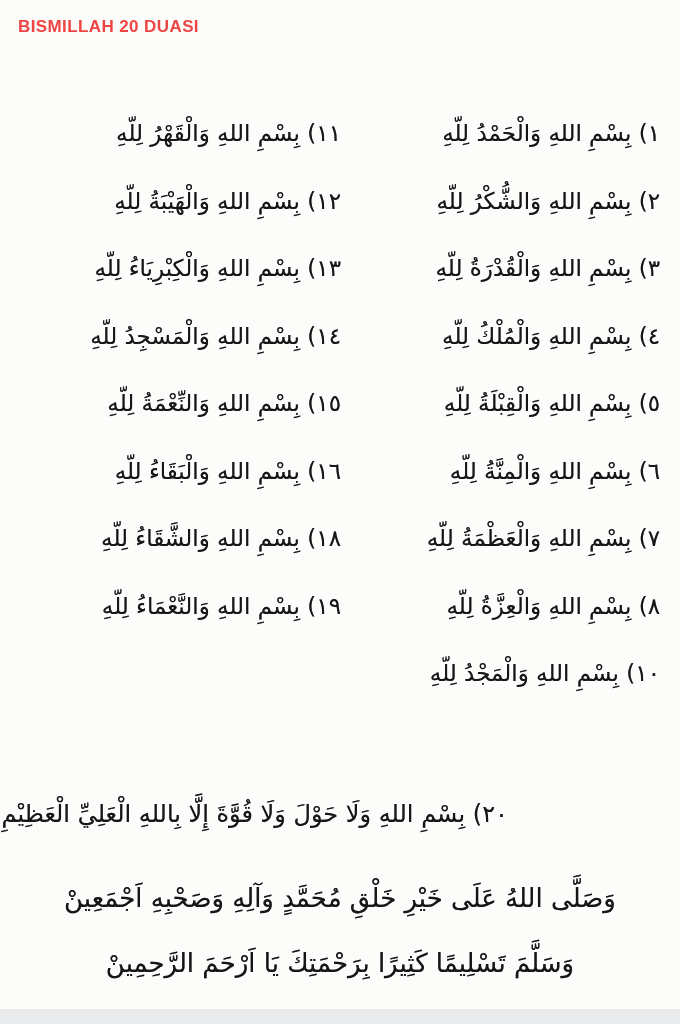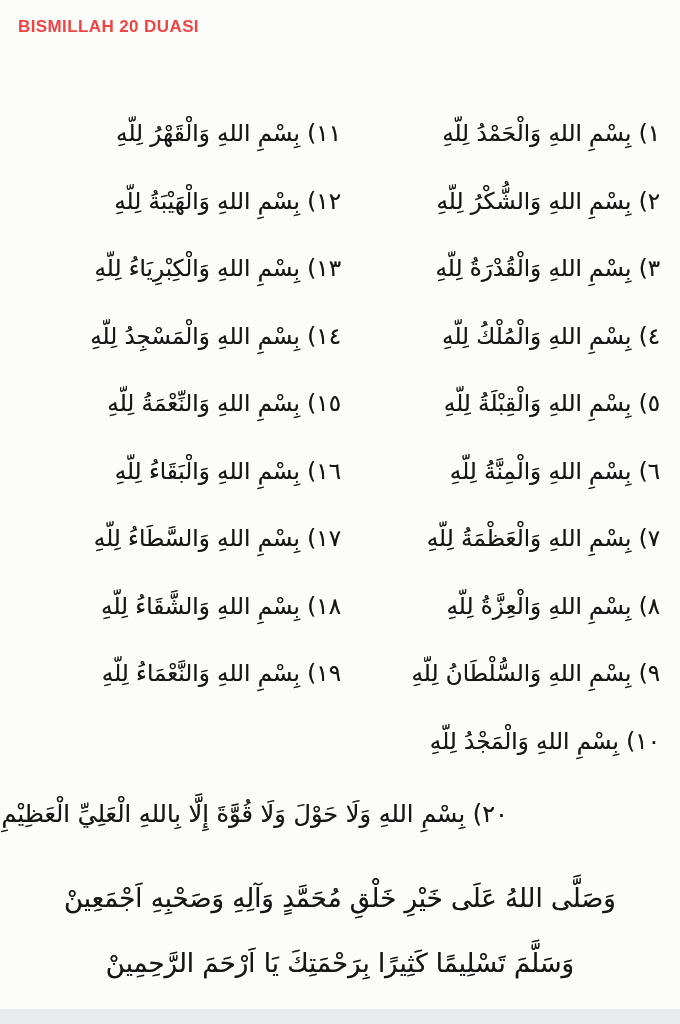--- a/index.html
+++ b/index.html
@@ -60,35 +60,33 @@
 
   <div class="columns">
 
     <div class="col col-left">
       <div class="dua"><span class="num">١١)</span> <span>بِسْمِ اللهِ وَالْقَهْرُ لِلّهِ</span></div>
       <div class="dua"><span class="num">١٢)</span> <span>بِسْمِ اللهِ وَالْهَيْبَةُ لِلّهِ</span></div>
       <div class="dua"><span class="num">١٣)</span> <span>بِسْمِ اللهِ وَالْكِبْرِيَاءُ لِلّهِ</span></div>
       <div class="dua"><span class="num">١٤)</span> <span>بِسْمِ اللهِ وَالْمَسْجِدُ لِلّهِ</span></div>
       <div class="dua"><span class="num">١٥)</span> <span>بِسْمِ اللهِ وَالنِّعْمَةُ لِلّهِ</span></div>
       <div class="dua"><span class="num">١٦)</span> <span>بِسْمِ اللهِ وَالْبَقَاءُ لِلّهِ</span></div>
-      <div class="dua"><span class="num">١٧)</span> <span>بِسْمِ اللهِ وَالسَّطَاءُ لِلّهِ</span></div>
       <div class="dua"><span class="num">١٨)</span> <span>بِسْمِ اللهِ وَالشَّقَاءُ لِلّهِ</span></div>
       <div class="dua"><span class="num">١٩)</span> <span>بِسْمِ اللهِ وَالنَّعْمَاءُ لِلّهِ</span></div>
     </div>
 
     <div class="col col-right">
       <div class="dua"><span class="num">١)</span> <span>بِسْمِ اللهِ وَالْحَمْدُ لِلّهِ</span></div>
       <div class="dua"><span class="num">٢)</span> <span>بِسْمِ اللهِ وَالشُّكْرُ لِلّهِ</span></div>
       <div class="dua"><span class="num">٣)</span> <span>بِسْمِ اللهِ وَالْقُدْرَةُ لِلّهِ</span></div>
       <div class="dua"><span class="num">٤)</span> <span>بِسْمِ اللهِ وَالْمُلْكُ لِلّهِ</span></div>
       <div class="dua"><span class="num">٥)</span> <span>بِسْمِ اللهِ وَالْقِبْلَةُ لِلّهِ</span></div>
       <div class="dua"><span class="num">٦)</span> <span>بِسْمِ اللهِ وَالْمِنَّةُ لِلّهِ</span></div>
       <div class="dua"><span class="num">٧)</span> <span>بِسْمِ اللهِ وَالْعَظْمَةُ لِلّهِ</span></div>
       <div class="dua"><span class="num">٨)</span> <span>بِسْمِ اللهِ وَالْعِزَّةُ لِلّهِ</span></div>
-      <div class="dua"><span class="num">٩)</span> <span>بِسْمِ اللهِ وَالسُّلْطَانُ لِلّهِ</span></div>
       <div class="dua"><span class="num">١٠)</span> <span>بِسْمِ اللهِ وَالْمَجْدُ لِلّهِ</span></div>
     </div>
 
   </div>
 
   <div class="dua-20"><span class="num">٢٠)</span> <span>بِسْمِ اللهِ وَلَا حَوْلَ وَلَا قُوَّةَ إِلَّا بِاللهِ الْعَلِيِّ الْعَظِيْمِ</span></div>
 
   <div class="closing closing-1">وَصَلَّى اللهُ عَلَى خَيْرِ خَلْقِ مُحَمَّدٍ وَآلِهِ وَصَحْبِهِ اَجْمَعِينْ</div>
   <div class="closing closing-2">وَسَلَّمَ تَسْلِيمًا كَثِيرًا بِرَحْمَتِكَ يَا اَرْحَمَ الرَّحِمِينْ</div>
 

